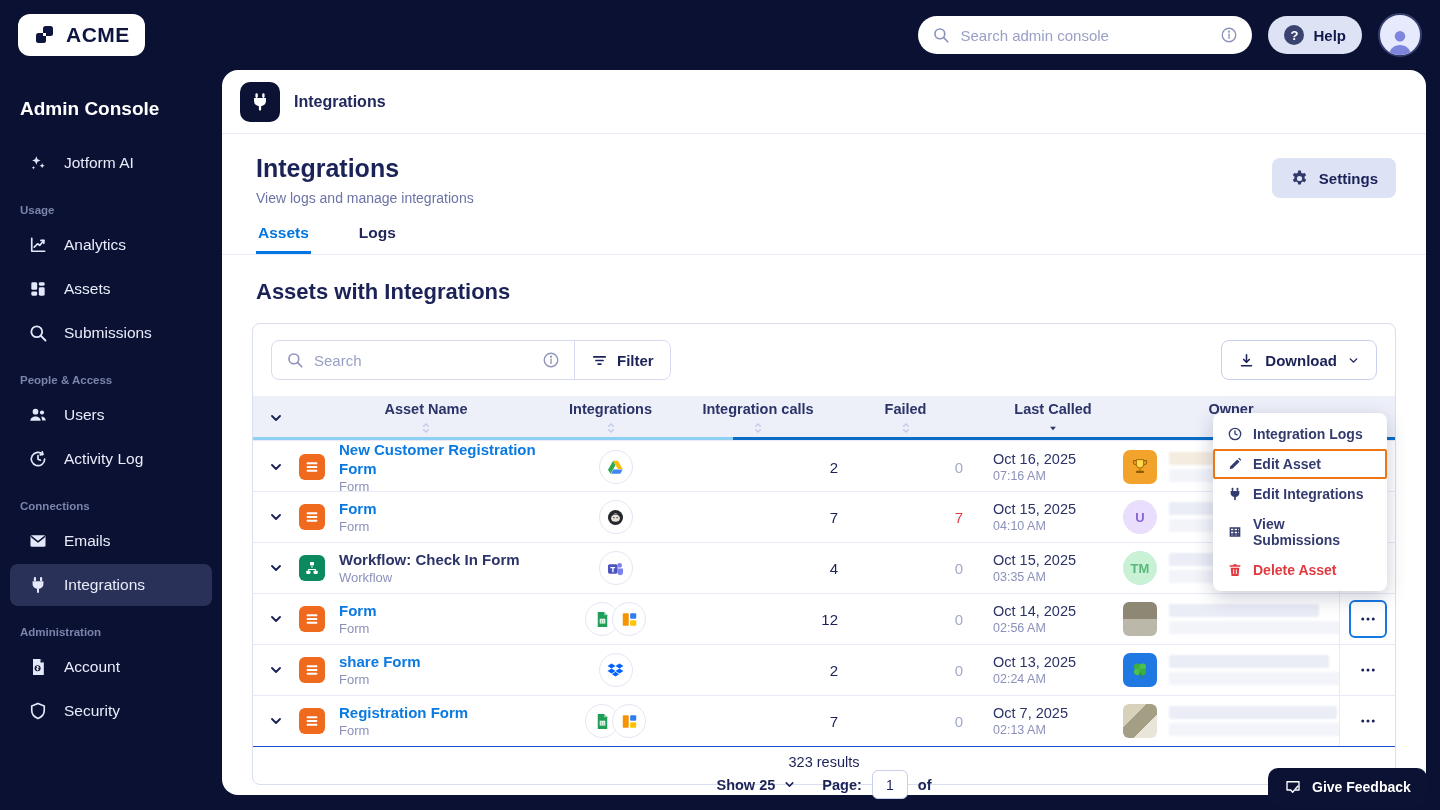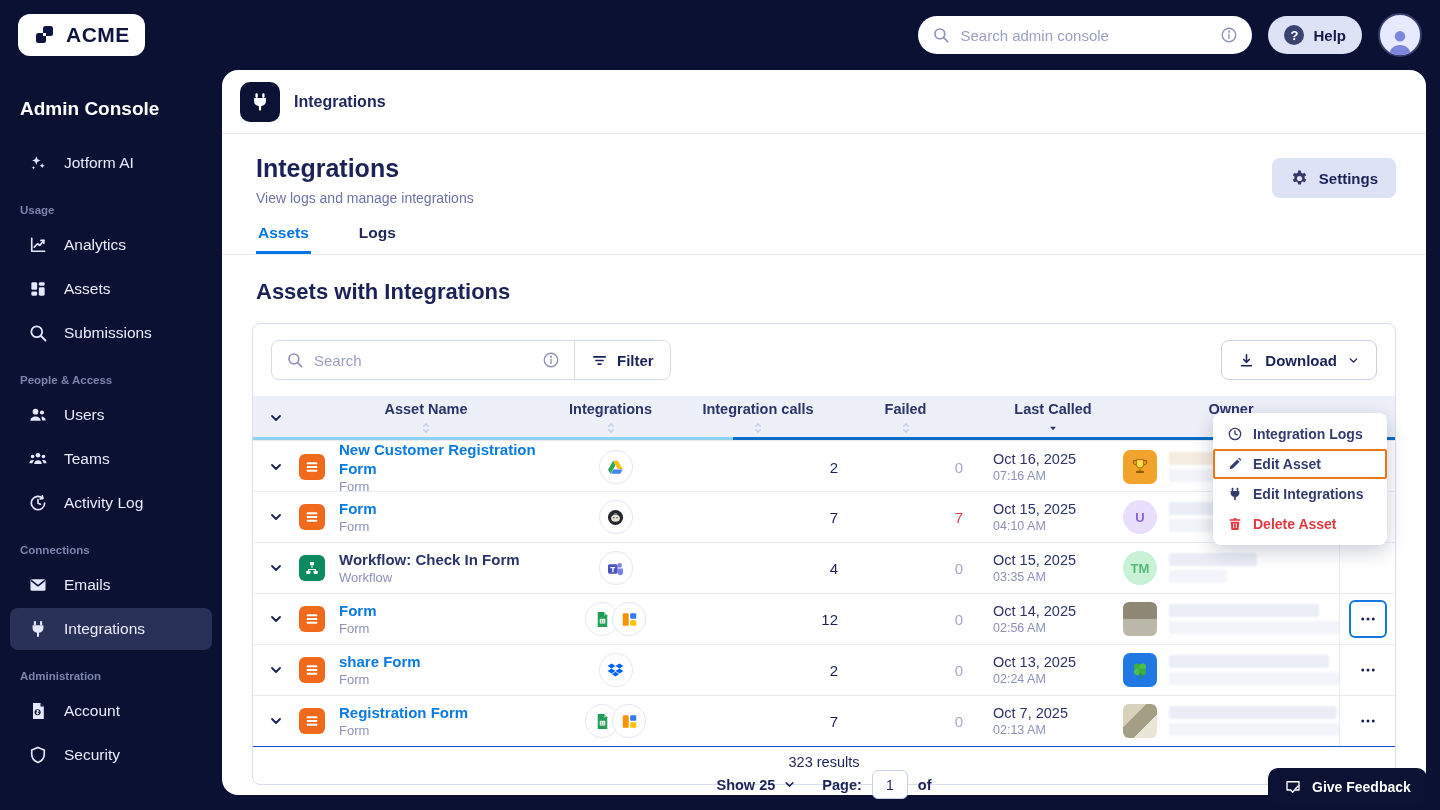--- a/index.html
+++ b/index.html
@@ -228,33 +228,20 @@
               <circle cx="9" cy="8" r="3.4"></circle>
               <path d="M2.8 19c0-3.3 2.8-5.3 6.2-5.3s6.2 2 6.2 5.3z"></path>
               <circle cx="16.8" cy="9" r="2.5"></circle>
               <path d="M16 13.9c3 .2 5.2 2 5.2 4.6h-4.1"></path>
             </svg>
           </span>
           <span>Users</span>
         </div>
         <div class="side-item">
           <span class="ic">
-            <svg viewBox="0 0 24 24" fill="currentColor">
-              <circle cx="12" cy="7.5" r="2.8"></circle>
-              <path d="M7.4 18c0-2.8 2-4.5 4.6-4.5s4.6 1.7 4.6 4.5z"></path>
-              <circle cx="5.5" cy="9" r="2.2"></circle>
-              <path d="M1.8 17c0-2.3 1.6-3.7 3.7-3.7.6 0 1.2.1 1.7.4-1.2 1-1.9 2.4-1.9 3.3z"></path>
-              <circle cx="18.5" cy="9" r="2.2"></circle>
-              <path d="M22.2 17c0-2.3-1.6-3.7-3.7-3.7-.6 0-1.2.1-1.7.4 1.2 1 1.9 2.4 1.9 3.3z"></path>
-            </svg>
-          </span>
-          <span>Teams</span>
-        </div>
-        <div class="side-item">
-          <span class="ic">
             <svg viewBox="0 0 24 24" fill="none" stroke="currentColor" stroke-width="2" stroke-linecap="round" stroke-linejoin="round">
               <path d="M20 12a8 8 0 11-2.3-5.6"></path>
               <polyline points="17.2,3.4 17.8,6.5 14.7,7.1"></polyline>
               <polyline points="12,8 12,12.3 15,13.5"></polyline>
             </svg>
           </span>
           <span>Activity Log</span>
         </div>
         <div class="side-section-label">Connections</div>
         <div class="side-item">
@@ -864,20 +851,28 @@
         <span class="ic">
           <svg viewBox="0 0 24 24" fill="currentColor">
             <rect x="7" y="2.5" width="2.6" height="5" rx="1.2"></rect>
             <rect x="14.4" y="2.5" width="2.6" height="5" rx="1.2"></rect>
             <path d="M5.5 7.5h13v3.2c0 3.6-2.7 5.8-6.5 5.8s-6.5-2.2-6.5-5.8z"></path>
             <rect x="10.8" y="15.5" width="2.4" height="6" rx="1.2"></rect>
           </svg>
         </span>
         <span>Edit Integrations</span>
       </div>
+      <div class="ctx-item">
+        <span class="ic">
+          <svg viewBox="0 0 24 24" fill="currentColor">
+            <path d="M4 5h16v14H4zM6 7v2.5h3.5V7zm5.5 0v2.5H15V7zm5.5 0v2.5h1V7zM6 11.5V14h3.5v-2.5zm5.5 0V14H15v-2.5zm5.5 0V14h1v-2.5zM6 16v1h3.5v-1zm5.5 0v1H15v-1zm5.5 0v1h1v-1z" fill-rule="evenodd"></path>
+          </svg>
+        </span>
+        <span>View Submissions</span>
+      </div>
       <div class="ctx-item danger">
         <span class="ic">
           <svg viewBox="0 0 24 24" fill="currentColor">
             <path d="M9.5 3.5h5V5H20v2H4V5h5.5z"></path>
             <path d="M5.5 8.5h13L17.3 21H6.7z"></path>
             <path d="M10 11v7M14 11v7" stroke="#fff" stroke-width="1.4"></path>
           </svg>
         </span>
         <span>Delete Asset</span>
       </div>

